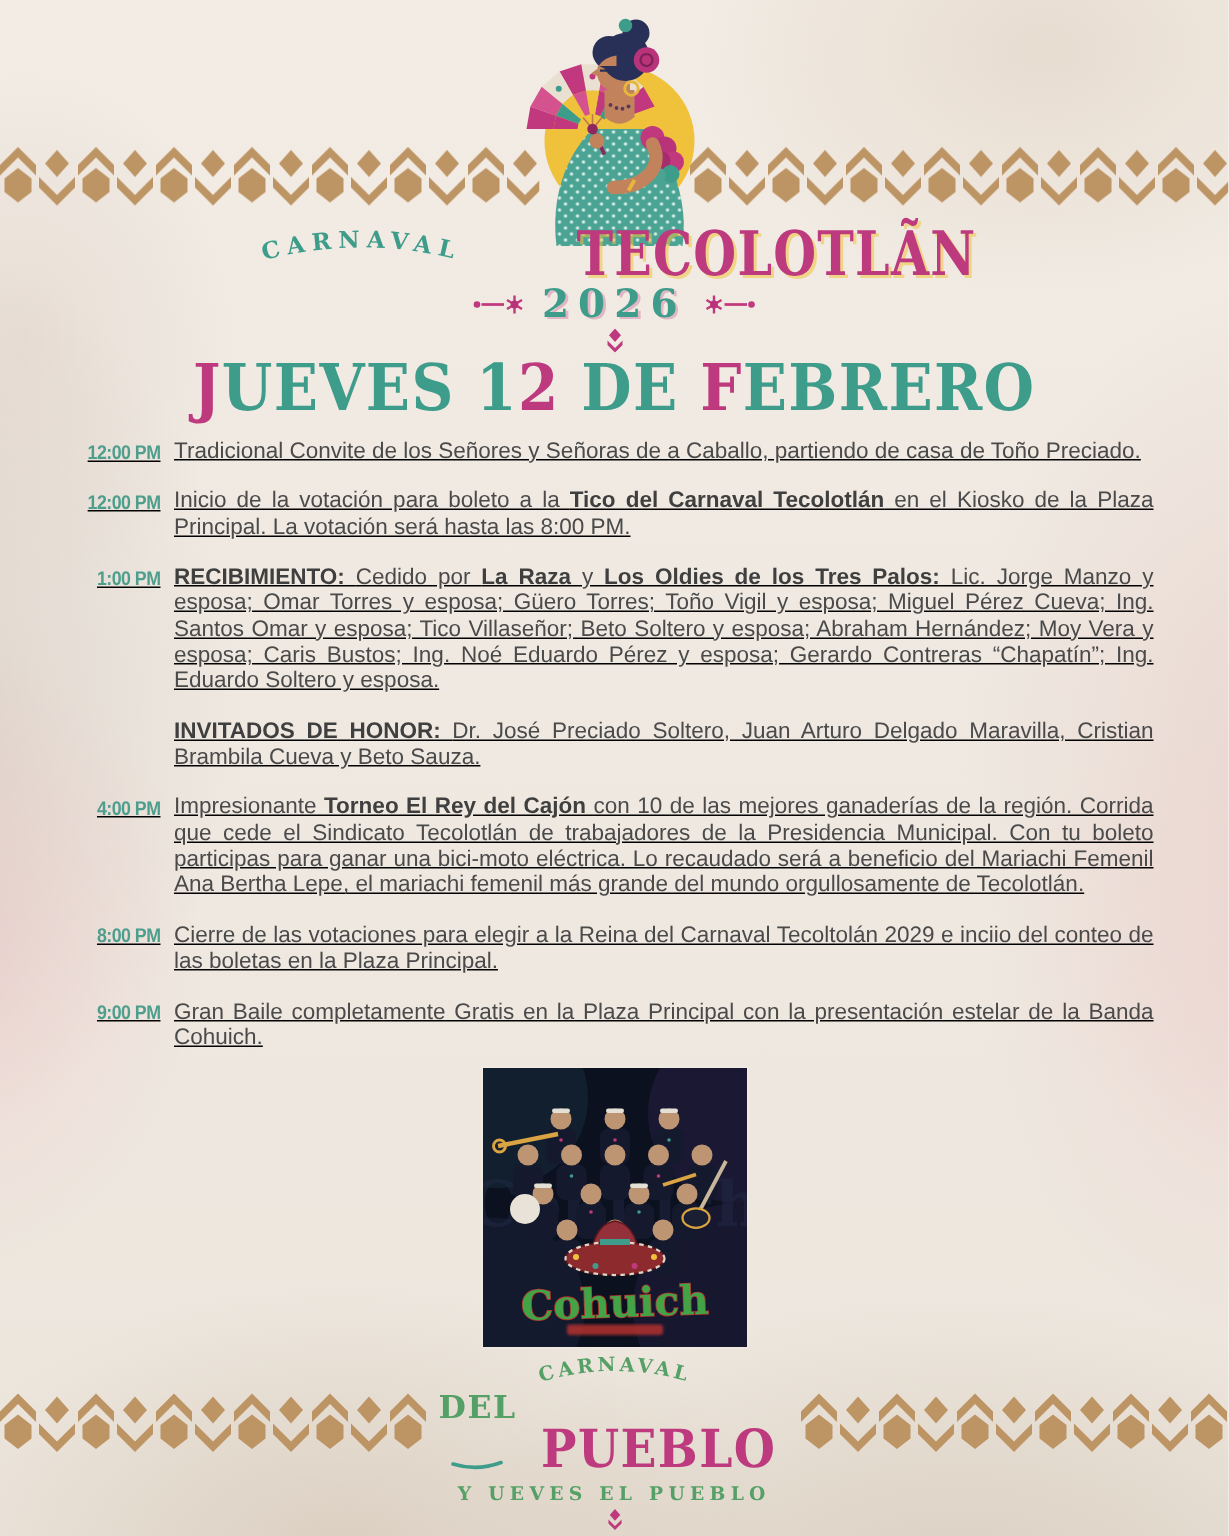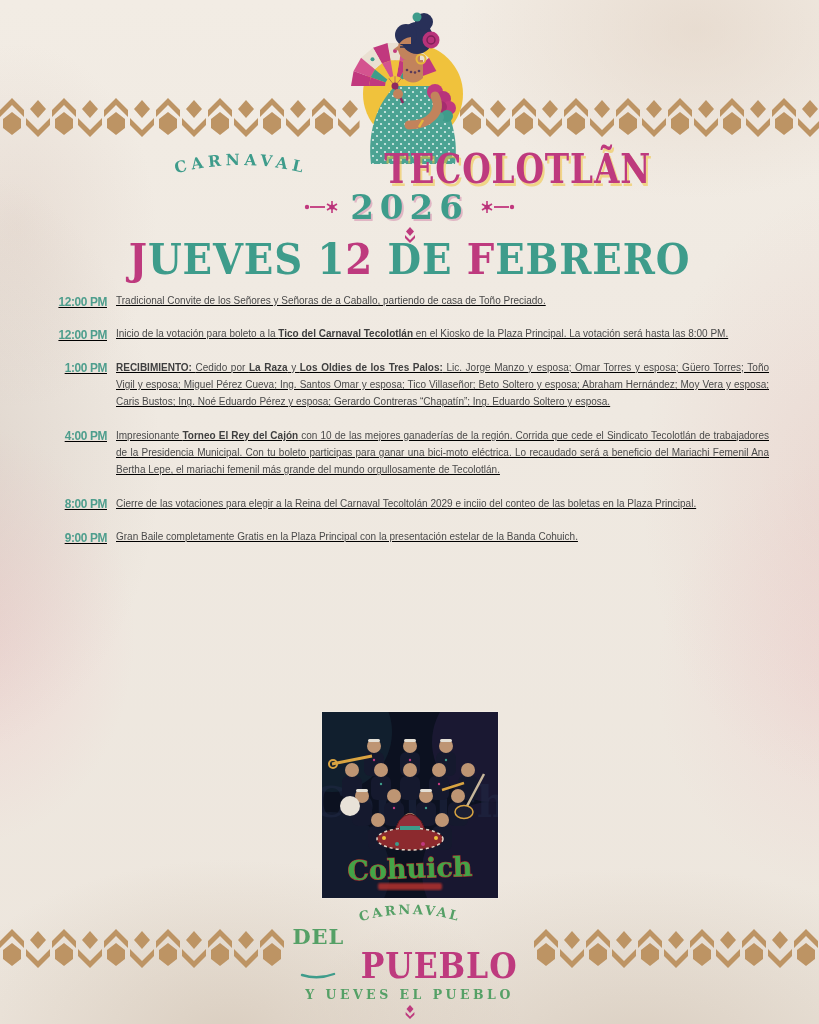--- a/index.html
+++ b/index.html
@@ -31,38 +31,38 @@
 
   
   .illustration{position:absolute;left:307px;top:2px;width:212px;height:162px;z-index:3;}
 
   
   .logo-block{position:absolute;top:149px;left:0;right:0;text-align:center;z-index:4;line-height:1;}
   .logo-name{display:inline-block;font-size:41px;color:#BE3A7E;letter-spacing:1px;
     transform:scaleX(.8);transform-origin:center;margin-top:-7px;
     text-shadow:2.5px 2.5px 0 rgba(240,194,60,.55);}
   .logo-year-row{display:flex;justify-content:center;align-items:center;gap:10px;margin-top:0px;}
-  .logo-year{font-size:34px;color:#3E9C8B;letter-spacing:6px;
+  .logo-year{font-size:26px;color:#3E9C8B;letter-spacing:6px;
     text-shadow:1.8px 1.8px 0 rgba(190,58,126,.30);}
   .ornament{margin-top:3px;}
 
   
   .page-title{position:absolute;top:234px;left:0;right:0;text-align:center;
     font-size:43px;letter-spacing:1px;white-space:nowrap;transform:scaleX(.9);z-index:2;}
   .page-title span{display:inline;}
 
   
   .schedule{position:absolute;top:292px;left:50px;width:719px;z-index:2;text-decoration:underline;}
   .sched-row{display:flex;margin-bottom:16px;}
   .sched-row.gap-top{}
   .sched-time{flex:none;width:57px;text-align:right;color:#4E9E8D;font-weight:bold;
     font-size:13.2px;letter-spacing:-.4px;padding-top:1.5px;
     transform:scaleX(.9);transform-origin:right center;}
   .sched-text{flex:1;margin-left:9px;text-align:justify;color:#4A4A4A;
-    font-size:10px;line-height:17.35px;}
+    font-size:15px;line-height:17.35px;}
   .sched-text b{color:#3F3F3F;}
 
   
   .band-photo{position:absolute;left:50%;top:712px;transform:translateX(-50%);
     width:176px;height:186px;z-index:2;outline:1px solid rgba(255,255,255,.18);}
   .band-photo svg{display:block;}
 
   
   .footer{position:absolute;top:901px;left:0;right:0;text-align:center;z-index:4;line-height:1;}
   .footer-main{display:flex;justify-content:center;align-items:flex-end;gap:8px;margin-top:-4px;}
@@ -246,20 +246,24 @@
       </div>
       <div class="sched-row">
         <div class="sched-time">12:00 PM</div>
         <div class="sched-text"><span>Inicio de la votación para boleto a la </span><b>Tico del Carnaval Tecolotlán</b><span> en el Kiosko de la Plaza Principal. La votación será hasta las 8:00 PM.</span></div>
       </div>
       <div class="sched-row">
         <div class="sched-time">1:00 PM</div>
         <div class="sched-text"><b>RECIBIMIENTO: </b><span>Cedido por </span><b>La Raza</b><span> y </span><b>Los Oldies de los Tres Palos:</b><span> Lic. Jorge Manzo y esposa; Omar Torres y esposa; Güero Torres; Toño Vigil y esposa; Miguel Pérez Cueva; Ing. Santos Omar y esposa; Tico Villaseñor; Beto Soltero y esposa; Abraham Hernández; Moy Vera y esposa; Caris Bustos; Ing. Noé Eduardo Pérez y esposa; Gerardo Contreras “Chapatín”; Ing. Eduardo Soltero y esposa.</span></div>
       </div>
       <div class="sched-row">
+        <div class="sched-time"></div>
+        <div class="sched-text"><b>INVITADOS DE HONOR: </b><span>Dr. José Preciado Soltero, Juan Arturo Delgado Maravilla, Cristian Brambila Cueva y Beto Sauza.</span></div>
+      </div>
+      <div class="sched-row">
         <div class="sched-time">4:00 PM</div>
         <div class="sched-text"><span>Impresionante </span><b>Torneo El Rey del Cajón</b><span> con 10 de las mejores ganaderías de la región. Corrida que cede el Sindicato Tecolotlán de trabajadores de la Presidencia Municipal. Con tu boleto participas para ganar una bici-moto eléctrica. Lo recaudado será a beneficio del Mariachi Femenil Ana Bertha Lepe, el mariachi femenil más grande del mundo orgullosamente de Tecolotlán.</span></div>
       </div>
       <div class="sched-row gap-top">
         <div class="sched-time">8:00 PM</div>
         <div class="sched-text"><span>Cierre de las votaciones para elegir a la Reina del Carnaval Tecoltolán 2029 e inciio del conteo de las boletas en la Plaza Principal.</span></div>
       </div>
       <div class="sched-row">
         <div class="sched-time">9:00 PM</div>
         <div class="sched-text"><span>Gran Baile completamente Gratis en la Plaza Principal con la presentación estelar de la Banda Cohuich.</span></div>

